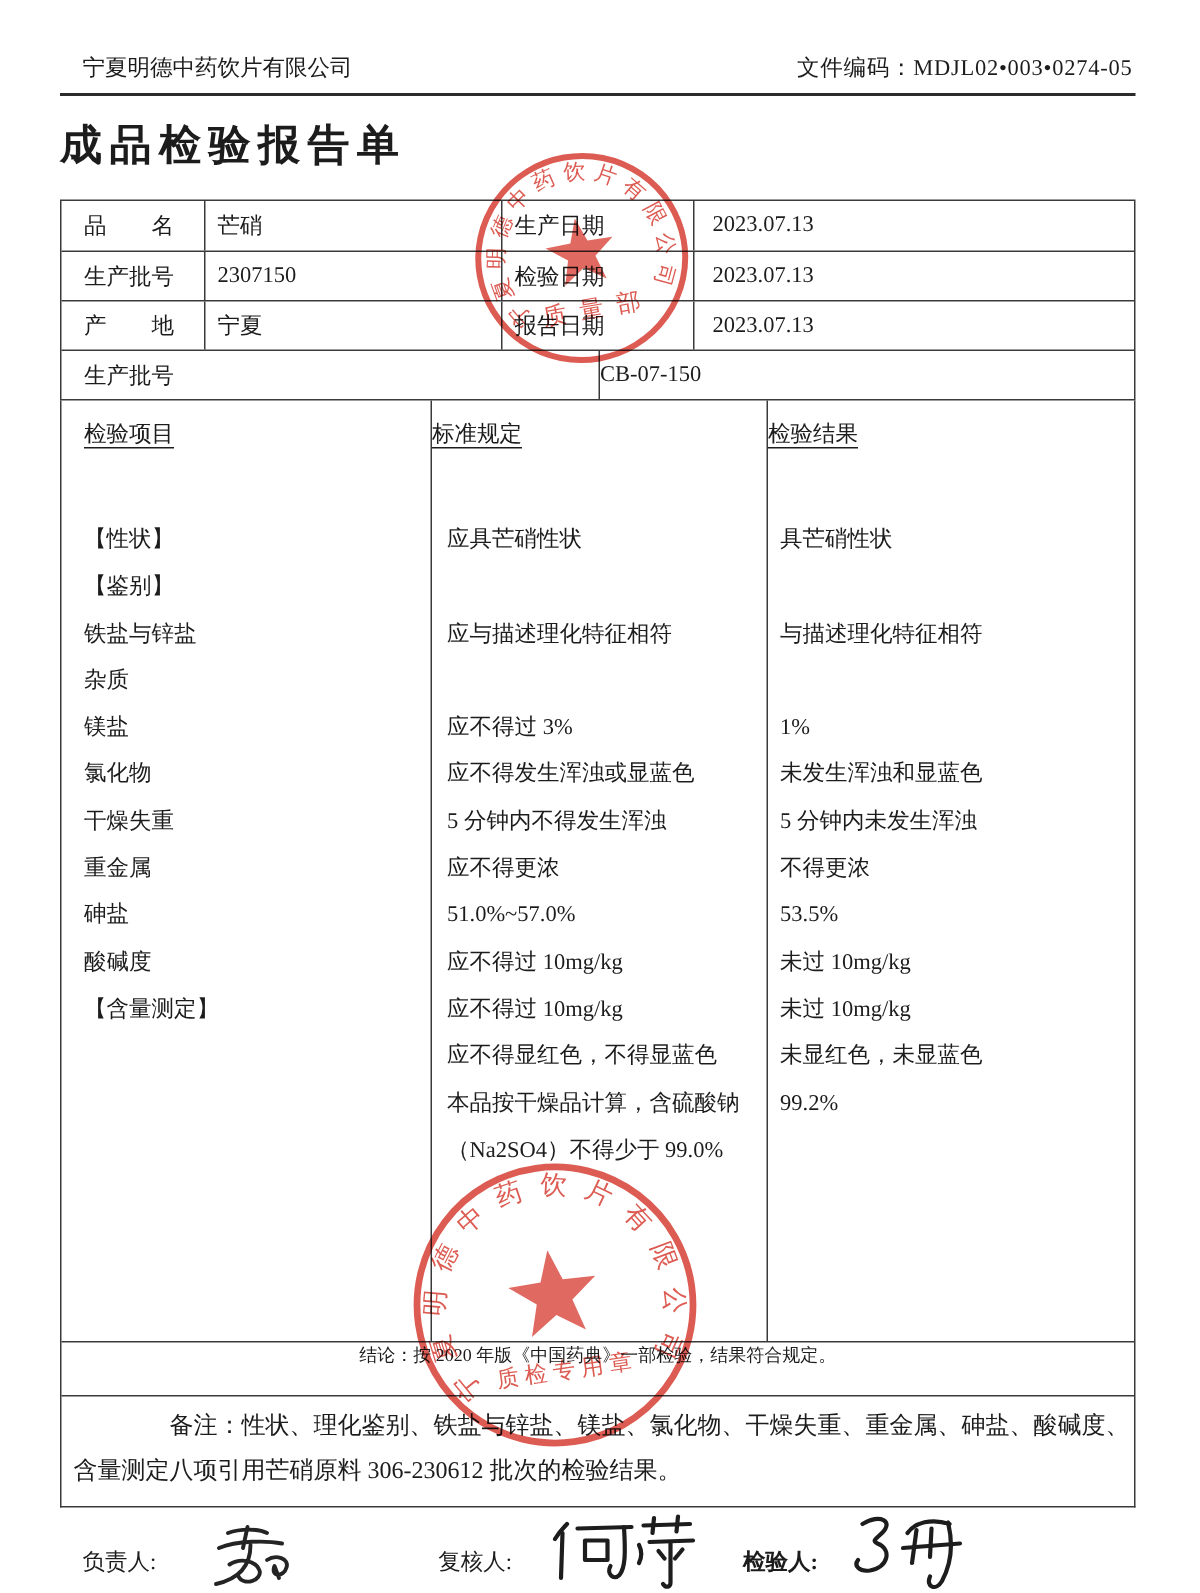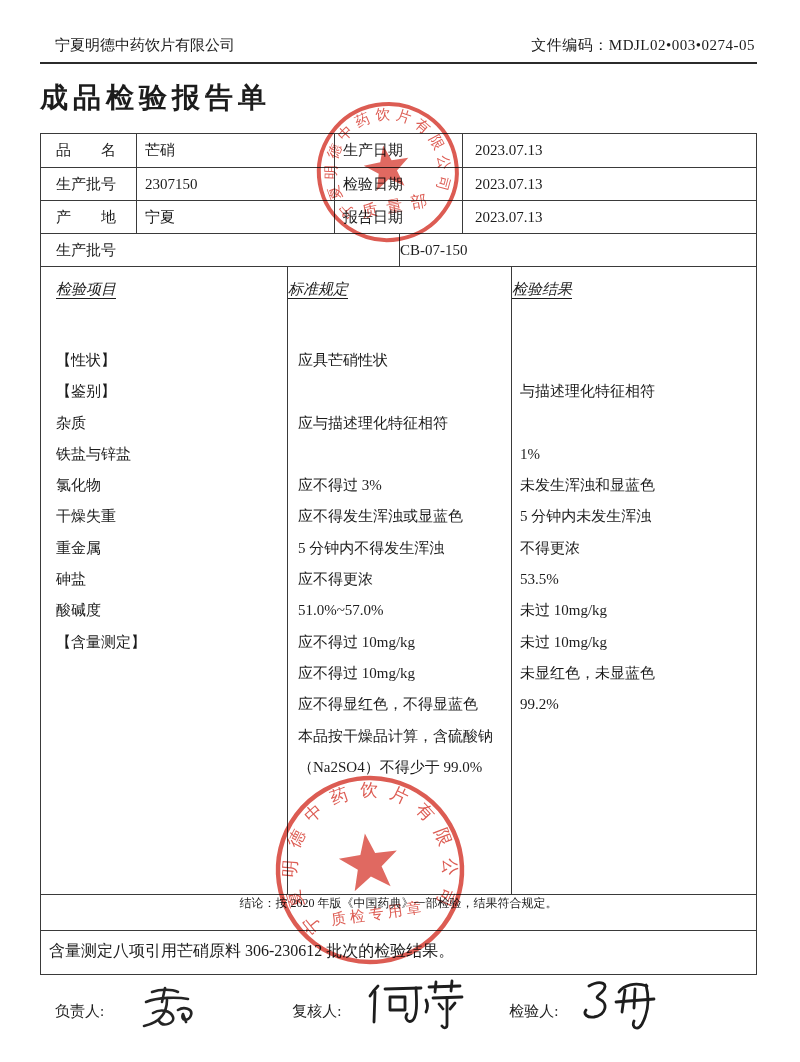--- a/index.html
+++ b/index.html
@@ -30,21 +30,21 @@
   .ic-rv { flex:1;      border-left:1px solid #3a3a3a; padding-left:0; }
 
   
   .mtable { border:1px solid #3a3a3a; border-top:none; }
   .mt-grid { display:flex; min-height:627px; font-size:15px; }
   .mt-col { padding-bottom:8px; }
   .mt-col1 { width:246px; }
   .mt-col2 { width:224px; border-left:1px solid #3a3a3a; }
   .mt-col3 { flex:1;      border-left:1px solid #3a3a3a; }
   .mt-head { height:78px; padding-top:13px; }
-  .mt-head span { text-decoration:underline; text-underline-offset:4px;font-style:italic; }
+  .mt-head span { text-decoration:underline; text-underline-offset:4px; }
   .mt-col1 .mt-head { padding-left:15px; }
   .mt-col2 .mt-head, .mt-col3 .mt-head { text-align:left; }
   .ln { height:31.3px; line-height:31.3px; white-space:nowrap; }
   .mt-col1 .ln { padding-left:15px; }
   .mt-col2 .ln { padding-left:10px; }
   .mt-col3 .ln { padding-left:8px; }
 
   .concl-row { border-top:1px solid #3a3a3a; height:36px; display:flex;
                align-items:flex-start; justify-content:center; font-size:12px; }
   .remark-row { border-top:1px solid #3a3a3a; padding:5px 0 8px; font-size:16px; }
@@ -53,21 +53,21 @@
 
   
   .sign-row { display:flex; align-items:center; margin-top:10px; padding-left:15px;
               font-size:15px; height:52px; }
   .sign-label { white-space:nowrap; }
   .sig-svg { display:block; }
   .sig1 { margin:0 30px 6px 18px; }
   .sig2 { margin:0 14px 10px 22px; }
   .sig3 { margin:0 0 12px 14px; }
   .lbl2 { margin-left:52px; }
-  .lbl3 { margin-left:28px; }
+  .lbl3 { margin-left:14px;font-weight:bold; }
 
   
   .stamp { position:absolute; mix-blend-mode:multiply; opacity:0.88; pointer-events:none; }
   .stamp-top { left:312px; top:99px; transform:rotate(-10deg); }
   .stamp-bottom { left:272px; top:772px; transform:rotate(-8deg); }
 </style>
 </head>
 <body>
 
 <div class="page">
@@ -105,22 +105,23 @@
       </div>
     </div>
 
     <div class="mtable">
       <div class="mt-grid">
 
         <div class="mt-col mt-col1">
           <div class="mt-head"><span>检验项目</span></div>
           <div class="ln">【性状】</div>
           <div class="ln">【鉴别】</div>
+          <div class="ln">铁盐与锌盐</div>
           <div class="ln">杂质</div>
-          <div class="ln">铁盐与锌盐</div>
+          <div class="ln">镁盐</div>
           <div class="ln">氯化物</div>
           <div class="ln">干燥失重</div>
           <div class="ln">重金属</div>
           <div class="ln">砷盐</div>
           <div class="ln">酸碱度</div>
           <div class="ln">【含量测定】</div>
           <div class="ln"></div>
         </div>
 
         <div class="mt-col mt-col2">
@@ -136,40 +137,42 @@
           <div class="ln">51.0%~57.0%</div>
           <div class="ln">应不得过 10mg/kg</div>
           <div class="ln">应不得过 10mg/kg</div>
           <div class="ln">应不得显红色，不得显蓝色</div>
           <div class="ln">本品按干燥品计算，含硫酸钠</div>
           <div class="ln">（Na2SO4）不得少于 99.0%</div>
         </div>
 
         <div class="mt-col mt-col3">
           <div class="mt-head"><span>检验结果</span></div>
+          <div class="ln">具芒硝性状</div>
           <div class="ln"></div>
           <div class="ln">与描述理化特征相符</div>
           <div class="ln"></div>
           <div class="ln">1%</div>
           <div class="ln">未发生浑浊和显蓝色</div>
           <div class="ln">5 分钟内未发生浑浊</div>
           <div class="ln">不得更浓</div>
           <div class="ln">53.5%</div>
           <div class="ln">未过 10mg/kg</div>
           <div class="ln">未过 10mg/kg</div>
           <div class="ln">未显红色，未显蓝色</div>
           <div class="ln">99.2%</div>
           <div class="ln"></div>
         </div>
       </div>
 
       <div class="concl-row">
         <span>结论：按 2020 年版《中国药典》一部检验，结果符合规定。</span>
       </div>
       <div class="remark-row">
+        <div class="r1">备注：性状、理化鉴别、铁盐与锌盐、镁盐、氯化物、干燥失重、重金属、砷盐、酸碱度、</div>
         <div class="r2">含量测定八项引用芒硝原料 306-230612 批次的检验结果。</div>
       </div>
     </div>
 
     <div class="sign-row">
       <span class="sign-label">负责人:</span>
       <svg class="sig-svg sig1" width="88" height="46" viewBox="0 0 88 46">
         <g fill="none" stroke="#242424" stroke-width="2.6" stroke-linecap="round" stroke-linejoin="round">
           <path d="M30,7 C38,4 50,4 56,7"></path>
           <path d="M43,3 L40,17"></path>

